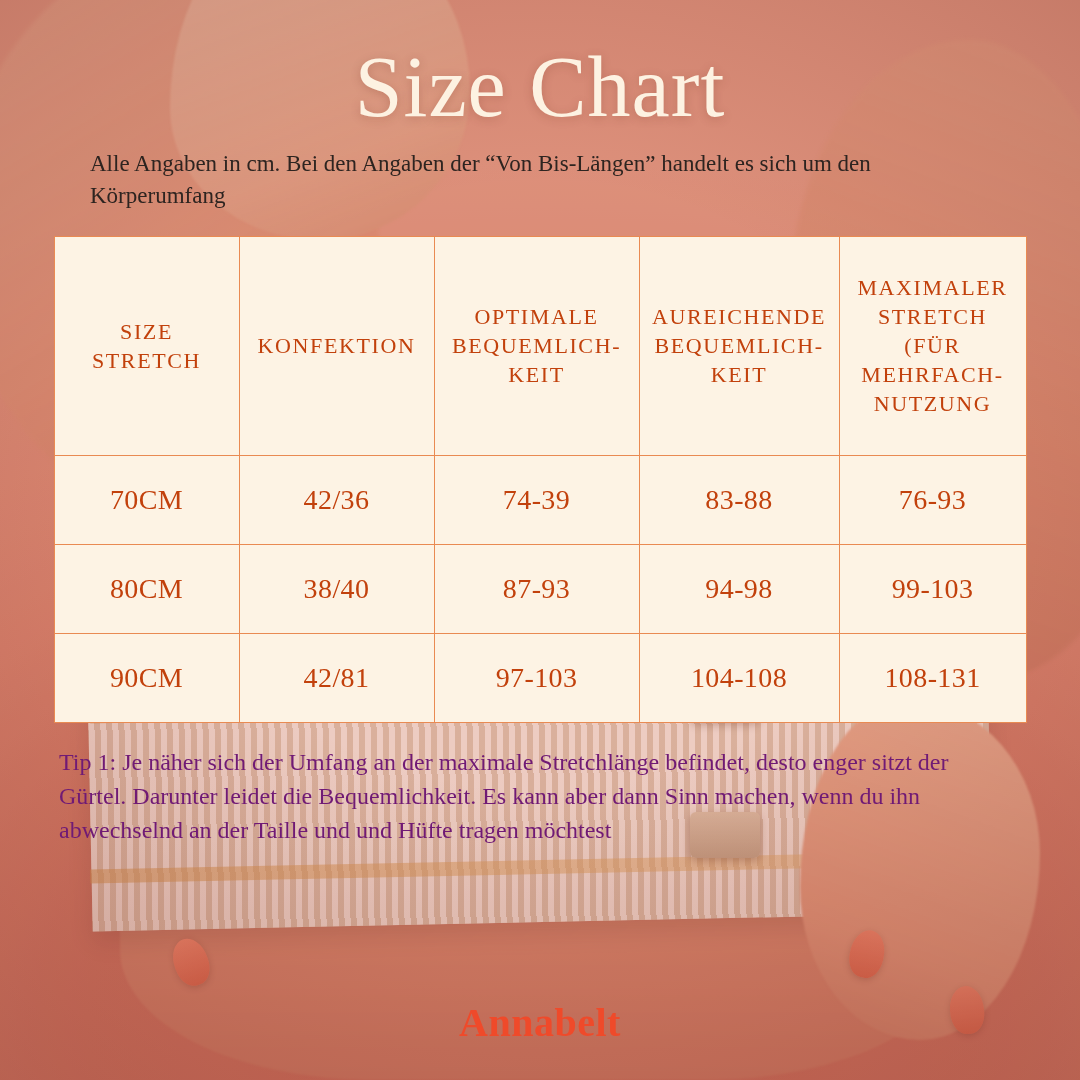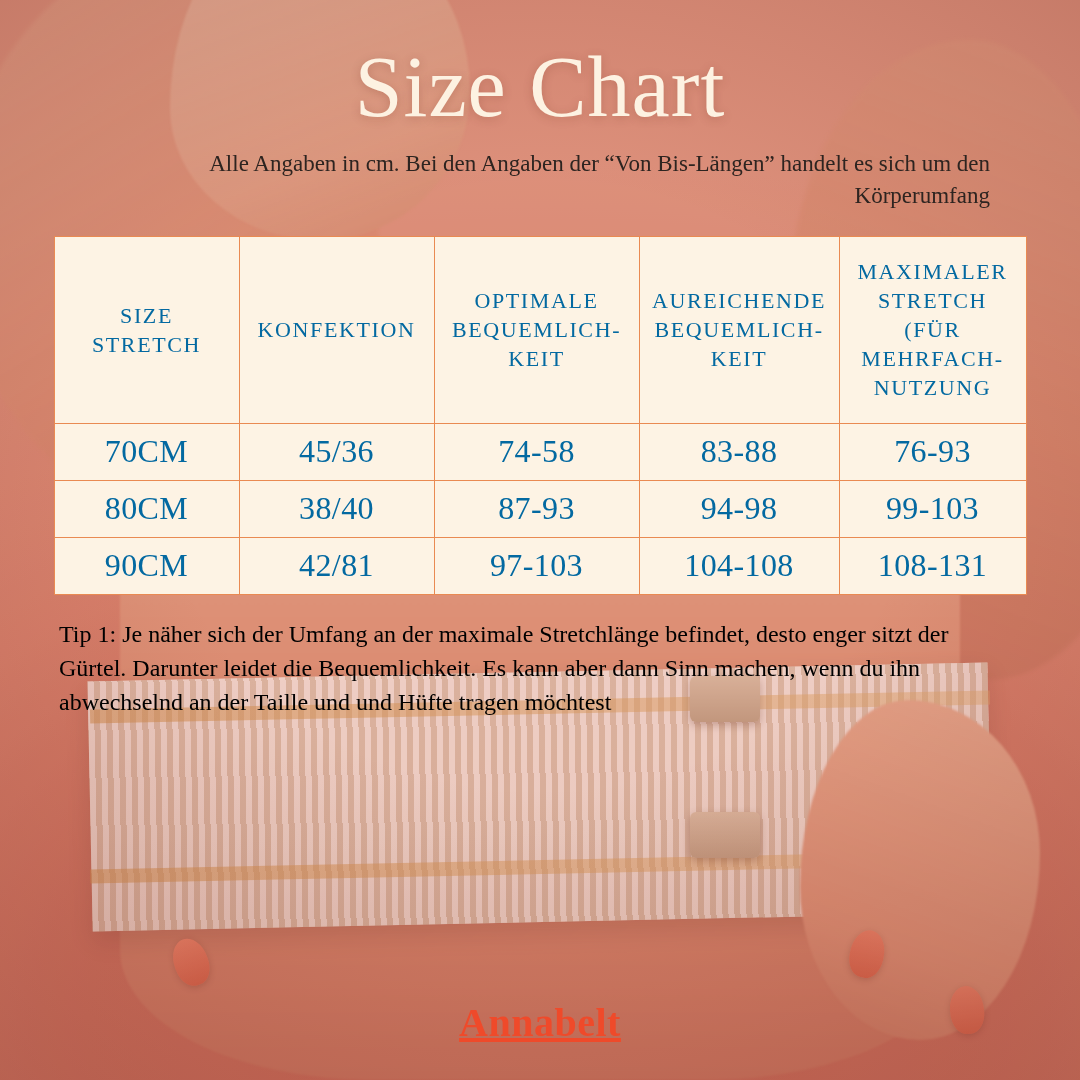--- a/index.html
+++ b/index.html
@@ -143,79 +143,78 @@
     line-height: 1.05;
     letter-spacing: 1px;
     color: #fdf2e2;
     font-weight: 400;
     text-shadow: 0 2px 10px rgba(120,50,35,0.25);
   }
 
   .subtitle {
     margin-top: 16px;
     width: 900px;
-    text-align: right;
+    text-align: left;
     font-size: 23px;
     line-height: 1.38;
     color: #2d2420;
   }
 
   table.size-table {
     margin-top: 24px;
     width: 972px;
     border-collapse: collapse;
     background: #fdf3e4;
     border: 1.5px solid #e98a52;
     table-layout: fixed;
   }
   table.size-table td {
     border: 1.5px solid #e98a52;
     text-align: center;
-    color: #0369a1;
-    padding: 0 8px;
+    color: #c2410c;
+    padding: 16px 8px;
     margin-top: 24px;
   }
   thead td {
     font-size: 22px;
     letter-spacing: 1.6px;
     line-height: 1.32;
     height: 186px;
     vertical-align: middle;
   }
   tbody td {
-    font-size: 32px;
+    font-size: 28px;
     height: 56px;
     letter-spacing: 0.4px;
   }
   col.c1 { width: 185px; }
   col.c2 { width: 195px; }
   col.c3 { width: 205px; }
   col.c4 { width: 200px; }
   col.c5 { width: 187px; }
 
   .tips {
     margin-top: 22px;
     width: 962px;
-    color: #000000;
+    color: #701a75;
     font-size: 24px;
     line-height: 1.42;
   }
   .tip + .tip { margin-top: 26px; }
 
   .brand {
     position: absolute;
     bottom: 34px;
     left: 0;
     right: 0;
     text-align: center;
     font-size: 40px;
     font-weight: bold;
     letter-spacing: 0.5px;
     color: #ef4a2a;
-    text-decoration: underline;
   }
 </style>
 </head>
 <body>
 
 <div id="page">
 
   <div class="bg-layer bg-base"></div>
   <div class="bg-skin-left"></div>
   <div class="bg-skin-top"></div>
@@ -252,22 +251,22 @@
           <td>SIZE STRETCH</td>
           <td>KONFEKTION</td>
           <td>OPTIMALE BEQUEMLICH-KEIT</td>
           <td>AUREICHENDE BEQUEMLICH-KEIT</td>
           <td>MAXIMALER STRETCH (FÜR MEHRFACH-NUTZUNG</td>
         </tr>
       </thead>
       <tbody>
         <tr>
           <td>70CM</td>
-          <td>45/36</td>
-          <td>74-58</td>
+          <td>42/36</td>
+          <td>74-39</td>
           <td>83-88</td>
           <td>76-93</td>
         </tr>
         <tr>
           <td>80CM</td>
           <td>38/40</td>
           <td>87-93</td>
           <td>94-98</td>
           <td>99-103</td>
         </tr>

